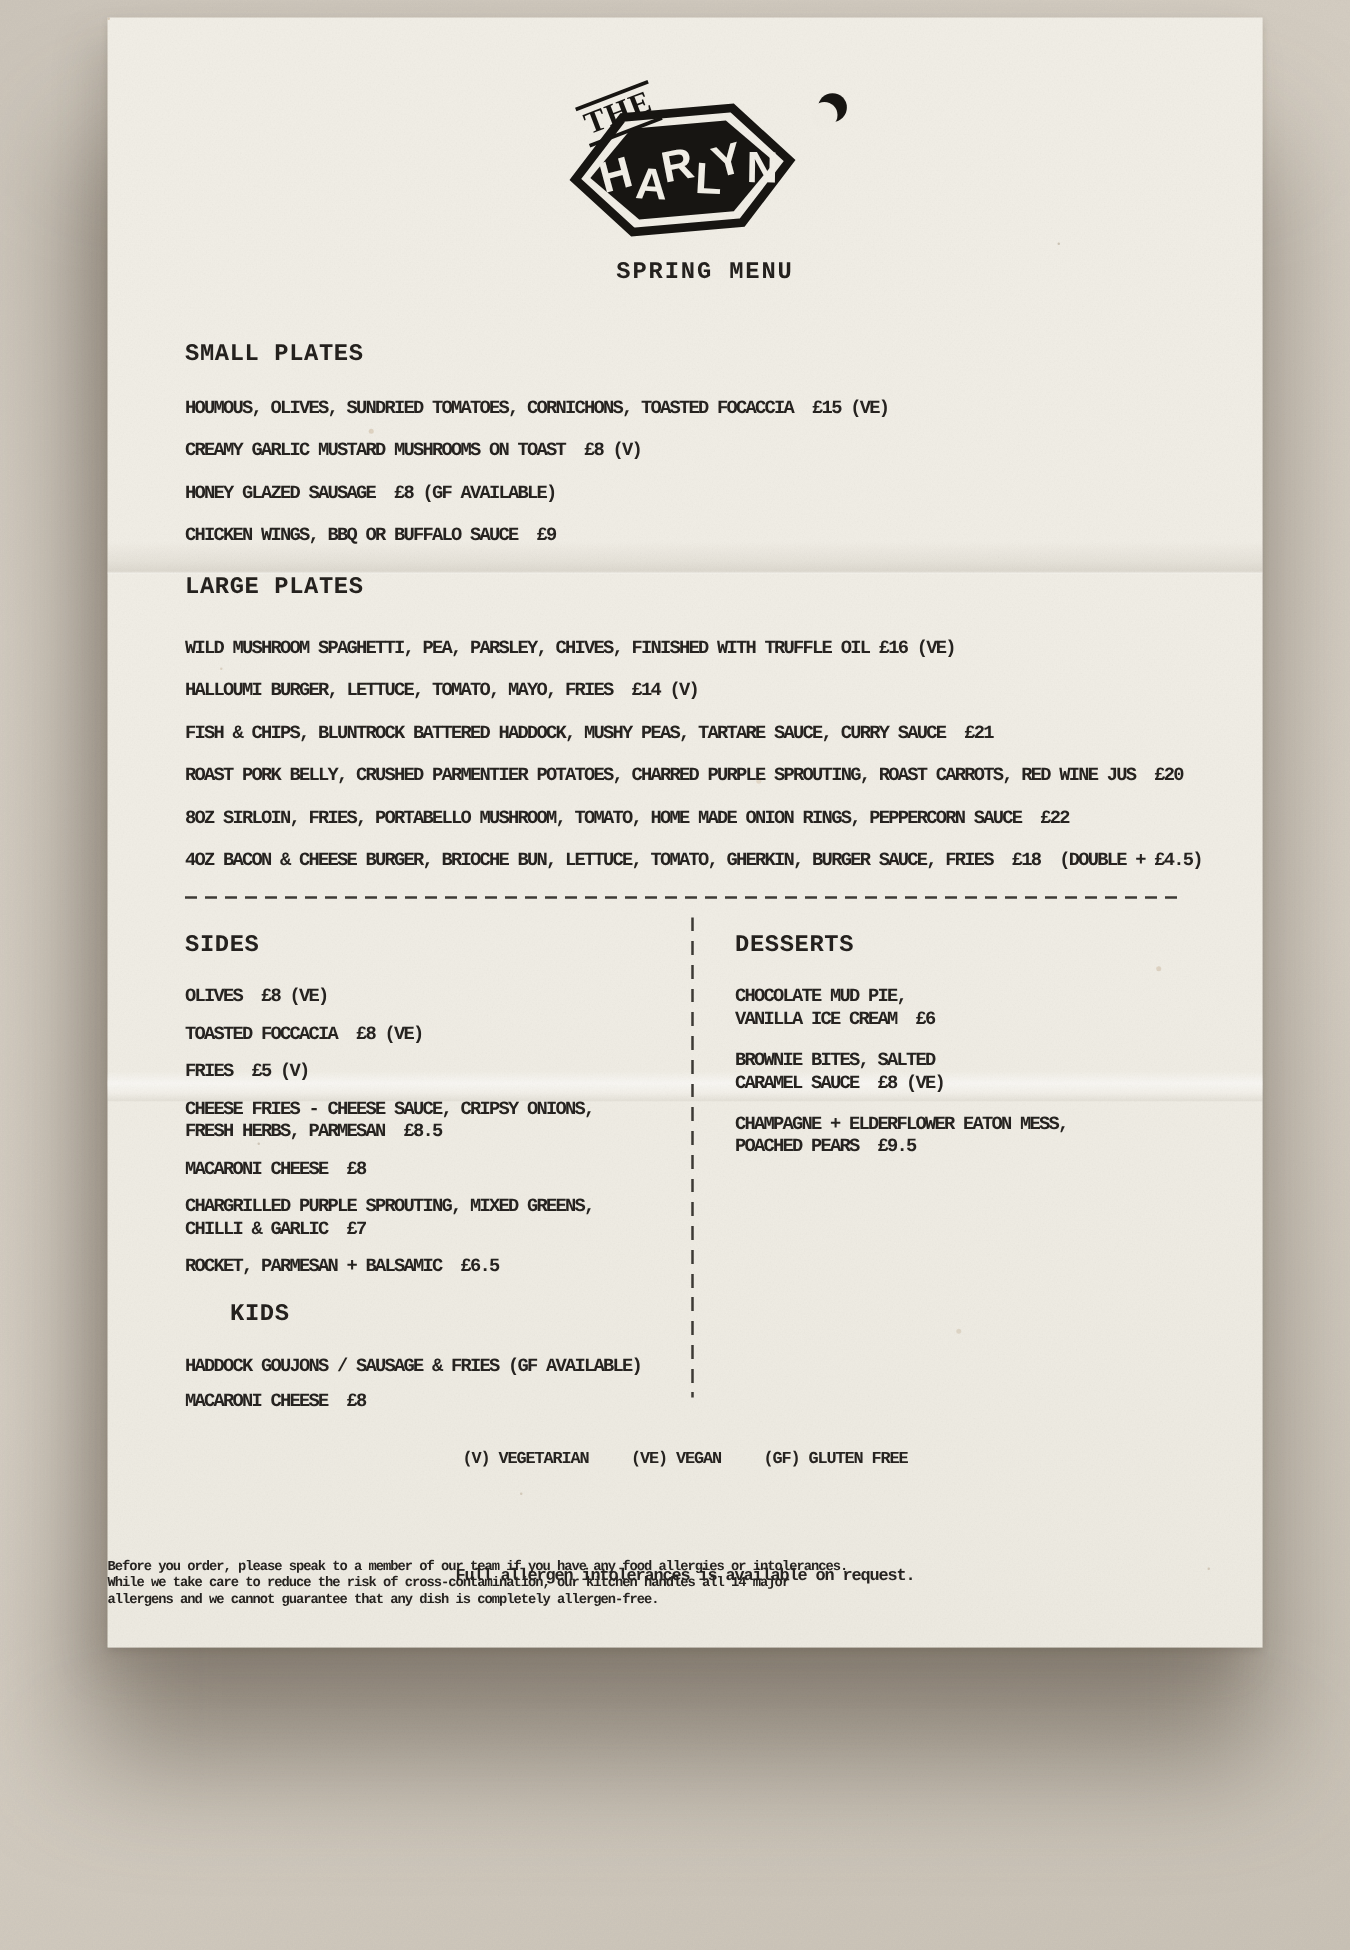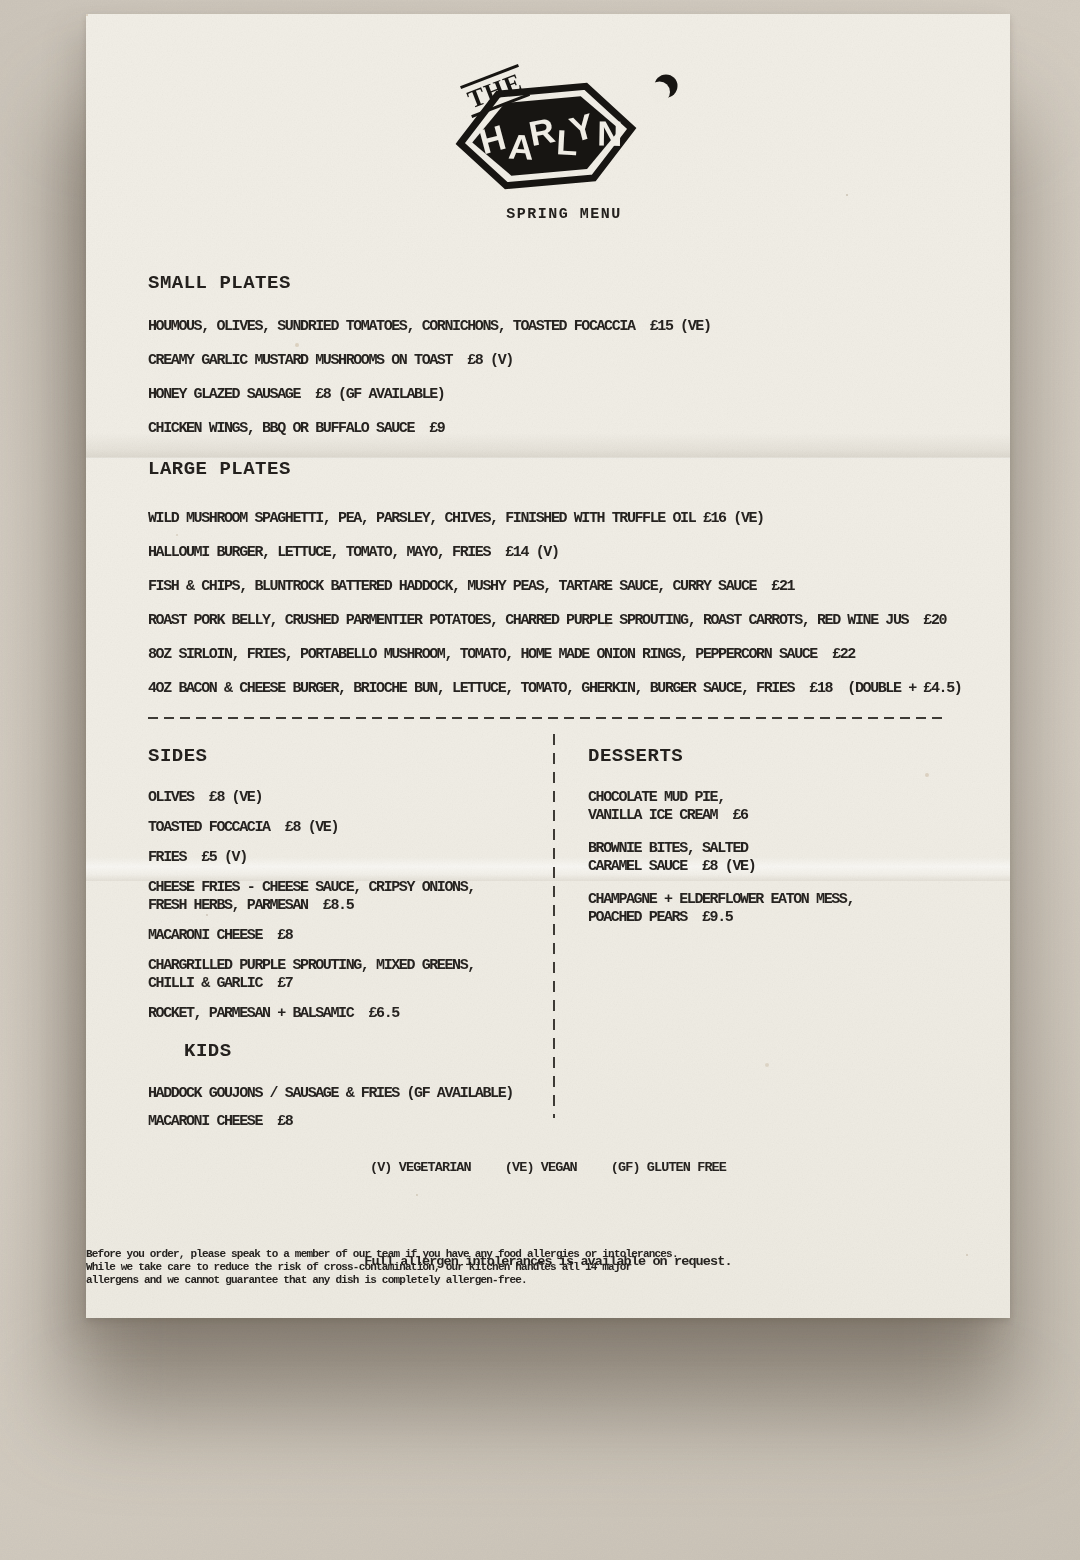--- a/index.html
+++ b/index.html
@@ -37,21 +37,21 @@
     white-space:pre-wrap;color:#262320;}
   .small .sec-title{margin-bottom:24px;}
   .large .sec-title{margin-bottom:30px;}
   .col .sec-title{margin-bottom:22px;}
   .kids .sec-title{margin-bottom:23px;margin-left:36px;}
   .small .item,.large .item{margin-bottom:16px;}
   .col .item{margin-bottom:12px;}
   .desserts .item{margin-bottom:15px;}
   .kids .item{margin-bottom:10px;font-family:Liberation Mono, monospace;}
   .menu-title{position:absolute;left:0;right:0;top:192px;text-align:center;
-    font-size:15px;font-weight:bold;letter-spacing:1.5px;color:#24211e;margin-left:32px;}
+    font-size:19px;font-weight:bold;letter-spacing:1.5px;color:#24211e;margin-left:32px;}
   .hr-dashed{position:absolute;left:62px;top:703px;width:798px;height:2px;
     background:repeating-linear-gradient(90deg,#3d3a35 0 10px,transparent 10px 16px);}
   .v-dashed{position:absolute;left:467px;top:720px;width:2px;height:384px;
     background:repeating-linear-gradient(180deg,#3d3a35 0 11px,transparent 11px 19px);}
   .legend{position:absolute;left:0;right:0;top:1146px;display:flex;justify-content:center;
     gap:34px;font-size:13.5px;font-weight:bold;letter-spacing:-0.9px;color:#262320;align-items:flex-end;}
   .allergy-title{position:absolute;left:0;right:0;top:1172px;text-align:center;
     font-size:14px;font-weight:bold;letter-spacing:-0.4px;color:#262320;}
   .allergy-body{position:absolute;left:0;right:0;top:1234px;text-align:left;
     font-size:11px;font-weight:bold;letter-spacing:-0.8px;line-height:13px;

